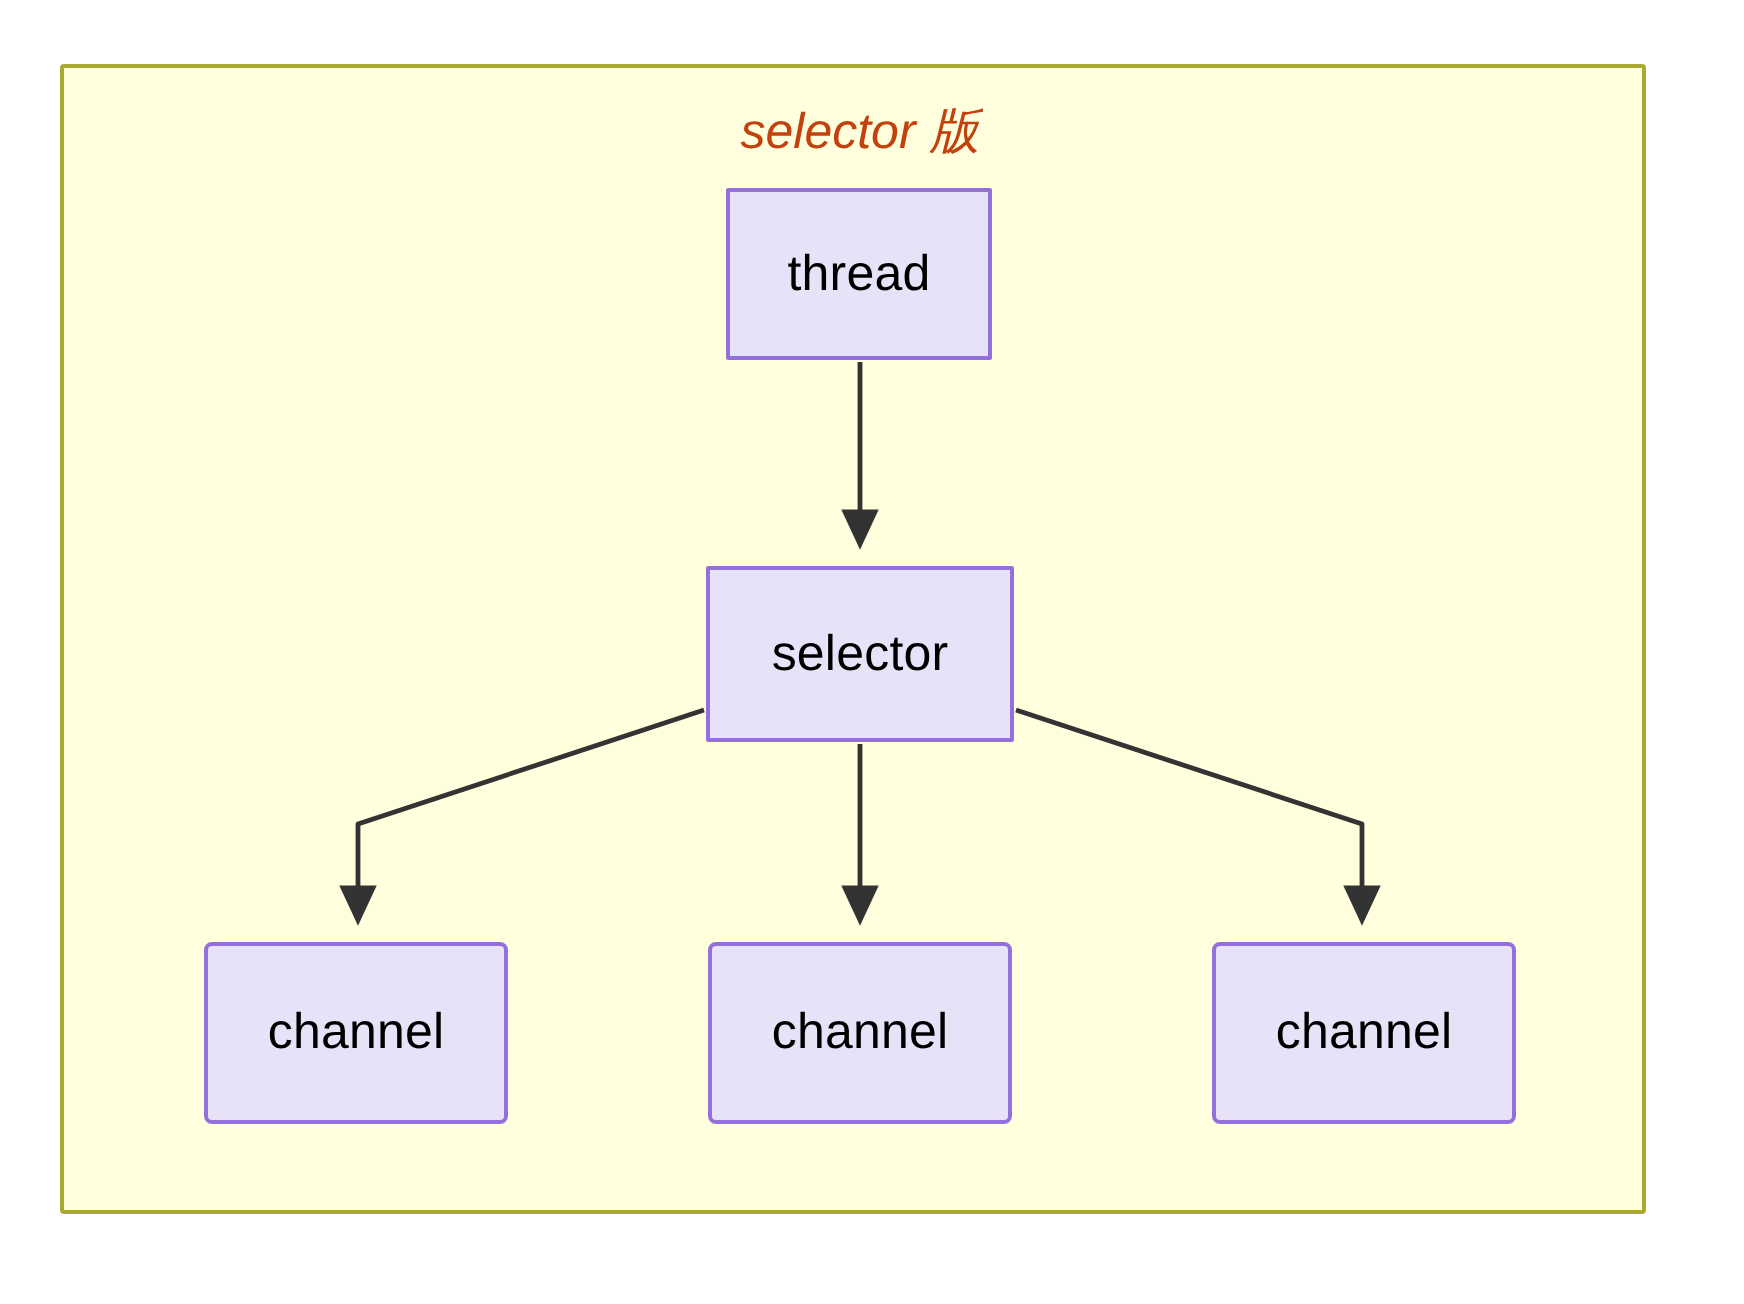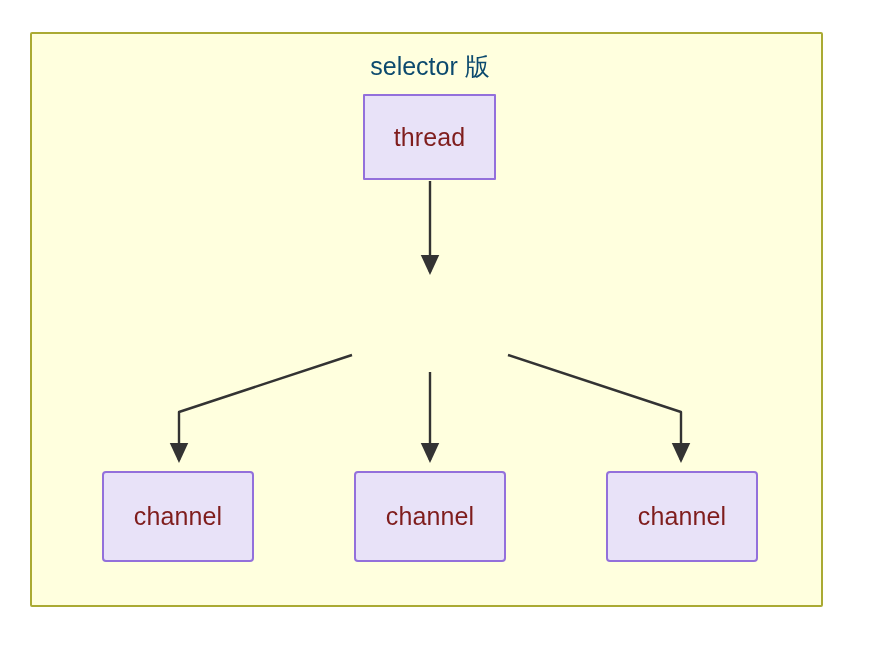--- a/index.html
+++ b/index.html
@@ -49,34 +49,35 @@
 
   
   .subgraph-title {
     position: absolute;
     left: 330px;
     top: 50px;
     width: 200px;
     text-align: center;
     font-size: 25px;
     line-height: 32px;
-    color: #0c4a6e;
+    color: #c2410c;
     white-space: nowrap;
+    font-style: italic;
   }
 
   
   .node {
     position: absolute;
     box-sizing: border-box;
     background: #e8e2f8;
     border: 2px solid #9370db;
     display: flex;
     align-items: center;
     justify-content: center;
-    color: #7f1d1d;
+    color: #000000;
     font-size: 25px;
     line-height: 1;
     letter-spacing: 0.1px;
   }
   .node.square  { border-radius: 1px; }
   .node.rounded { border-radius: 4px; }
 
   .node-thread   { left: 363px; top: 94px;  width: 133px; height: 86px; }
   .node-selector { left: 353px; top: 283px; width: 154px; height: 88px; }
 
@@ -111,20 +112,23 @@
 
     <path d="M430,372 L430,460" fill="none" stroke="#333333" stroke-width="2.4" marker-end="url(#arrowhead)"></path>
 
     <path d="M508,355 L681,412 L681,460" fill="none" stroke="#333333" stroke-width="2.4" stroke-linejoin="round" marker-end="url(#arrowhead)"></path>
   </svg>
 
   <div class="node square node-thread">
     <span class="node-label">thread</span>
   </div>
 
+  <div class="node square node-selector">
+    <span class="node-label">selector</span>
+  </div>
 
   <div class="node rounded node-channel-1">
     <span class="node-label">channel</span>
   </div>
 
   <div class="node rounded node-channel-2">
     <span class="node-label">channel</span>
   </div>
 
   <div class="node rounded node-channel-3">

